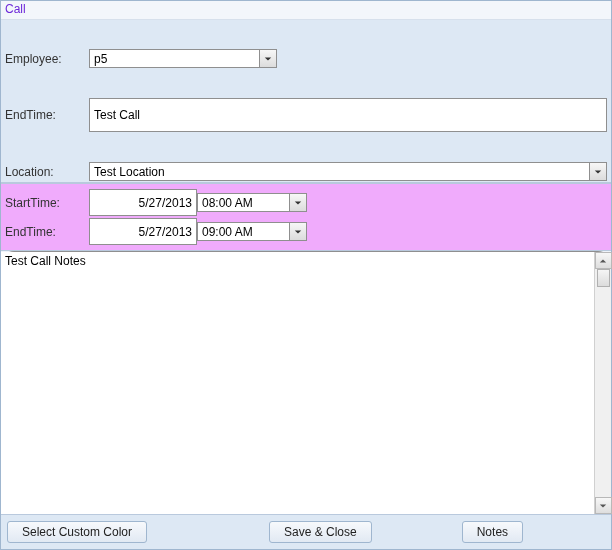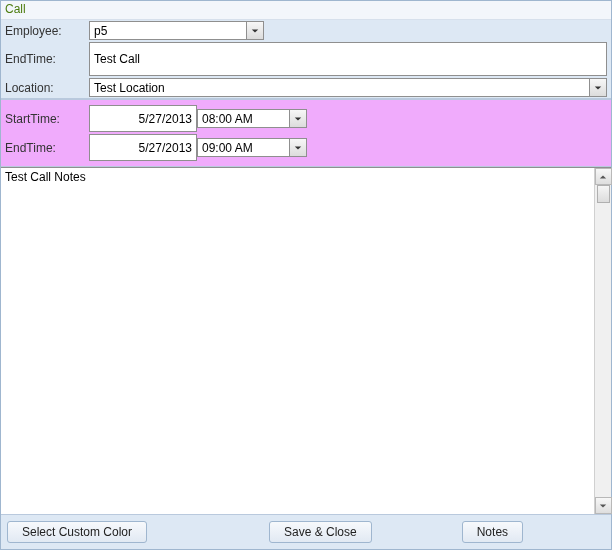--- a/index.html
+++ b/index.html
@@ -15,32 +15,33 @@
   .window {
     width: 612px; height: 550px;
     border: 1px solid #9fb6cf;
     background: #eef3fa;
     display: flex;
     flex-direction: column;
   }
   .title-bar {
     padding: 1px 4px 3px 4px;
     font-size: 12px;
-    color: #4d7c0f;
+    color: #6d28d9;
     background: #f3f6fb;
     border-bottom: 1px solid #d7e0ec;
   }
   .form-section {
     background: #dde8f4;
     border-bottom: 1px solid #b9c9dd;
   }
   .row {
     display: flex;
     align-items: center;
     padding: 1px 4px;
+    margin-top: 28px;
   }
   .label {
     width: 84px;
     color: #333;
     padding-right: 4px;
   }
   .combo {
     display: flex;
     align-items: stretch;
     height: 19px;
@@ -91,20 +92,21 @@
     text-align: right;
     background: #fff;
   }
   .notes-area {
     flex: 1;
     margin: 0;
     display: flex;
     flex-direction: column;
     border-top: 1px solid #8f8f8f;
     background: #fff;
+    border-radius: 13px;
   }
   .notes-inner {
     flex: 1;
     display: flex;
   }
   .notes-text {
     flex: 1;
     border: none;
     resize: none;
     font: inherit;
@@ -170,21 +172,21 @@
 <body>
 
 <div class="window">
 
   <div class="title-bar">Call</div>
 
   <div class="form-section">
     <div class="row">
       <div class="label">Employee:</div>
       <div class="combo">
-        <input type="text" style="width: 157px;" value="p5">
+        <input type="text" style="width: 170px;" value="p5">
         <div class="dd">
           <span><svg viewBox="0 0 10 10">
                 <path d="M1 3 L5 7 L9 3 Z" fill="#333"></path>
               </svg></span>
         </div>
       </div>
     </div>
     <div class="row">
       <div class="label">EndTime:</div>
       <input class="textfield" type="text" value="Test Call" style="">

